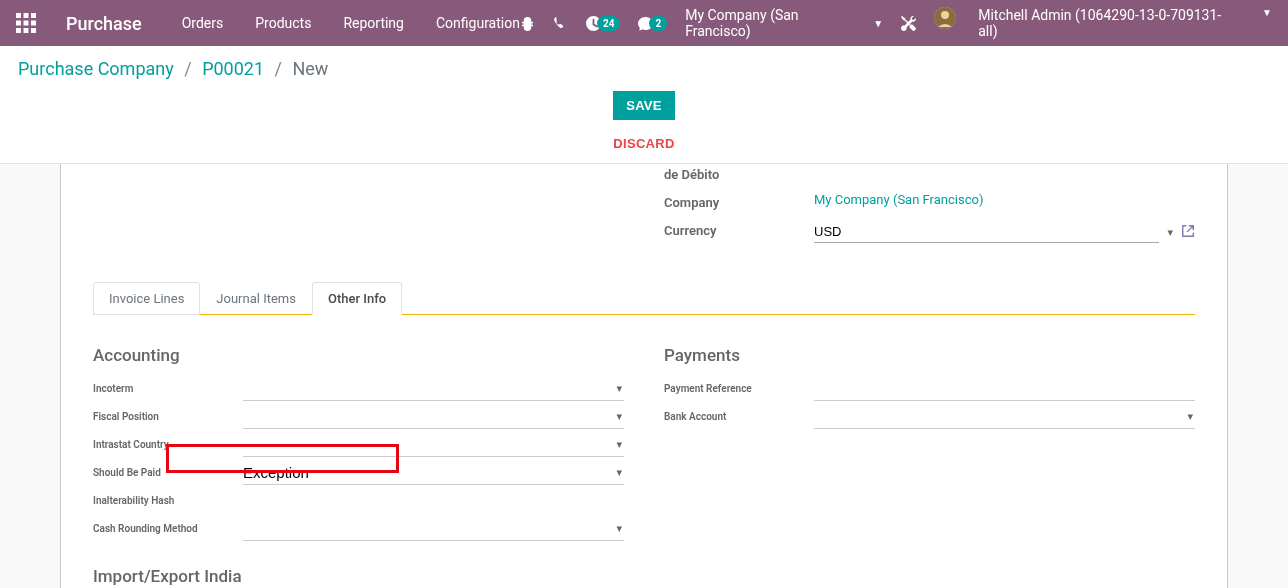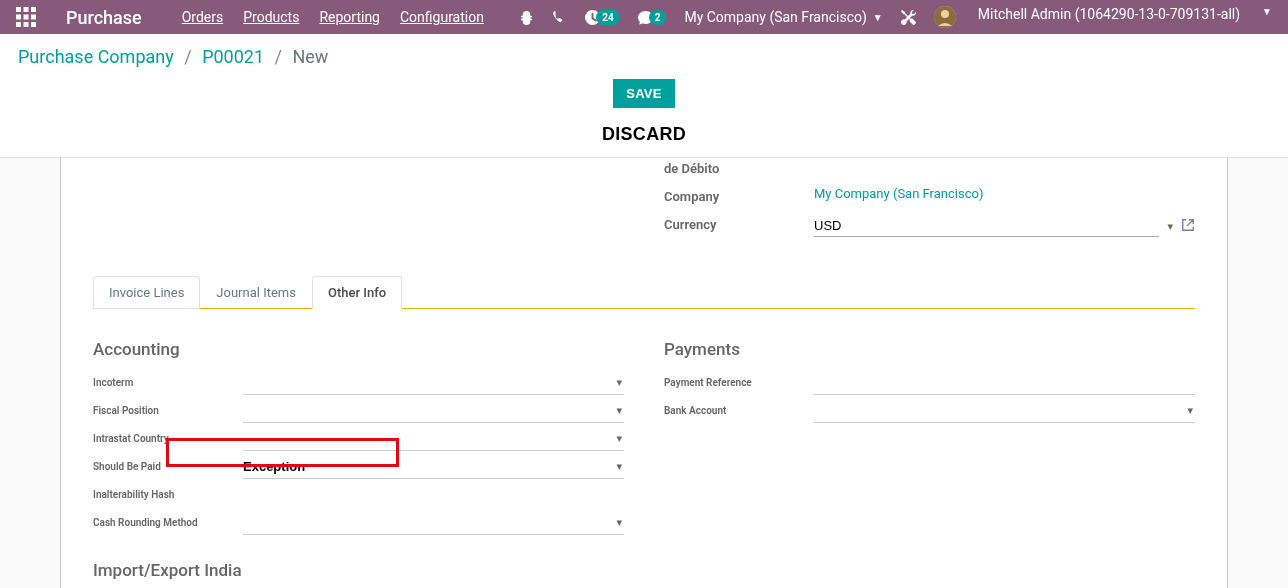--- a/index.html
+++ b/index.html
@@ -1,21 +1,21 @@
 <!DOCTYPE html>
 <html><head>
 <meta charset="utf-8">
 <style>
   * { margin: 0; padding: 0; box-sizing: border-box; }
   body { font-family: -apple-system, BlinkMacSystemFont, "Segoe UI", Roboto, "Helvetica Neue", Arial, sans-serif; background: #fff; color: #4c4c4c; font-size: 13px; width: 1288px; }
-  .navbar { background: #875a7b; height: 34px; display: flex; align-items: center; padding: 0 16px; color: #fff; }
+  .navbar { background: #875a7b; height: 46px; display: flex; align-items: center; padding: 0 16px; color: #fff; }
   .apps-icon { width: 20px; height: 20px; margin-right: 30px; cursor: pointer; }
   .apps-icon svg { fill: #fff; }
   .brand { font-size: 18px; font-weight: 500; color: #fff; margin-right: 40px; cursor: pointer; }
-  .nav-menu { display: flex; gap: 20px; text-decoration: underline; }
+  .nav-menu { display: flex; gap: 32px; }
   .nav-item { color: #fff; font-size: 14px; cursor: pointer; }
   .nav-right { margin-left: auto; display: flex; align-items: center; gap: 18px; }
   .nav-icon { color: #fff; cursor: pointer; display: flex; align-items: center; }
   .nav-icon svg { fill: #fff; width: 15px; height: 15px; }
   .badge-icon { position: relative; display: flex; align-items: center; cursor: pointer; }
   .badge { background: #00a09d; color: #fff; font-size: 10px; font-weight: 700; border-radius: 10px; padding: 2px 6px; margin-left: -4px; }
   .company-select { color: #fff; font-size: 14px; display: flex; align-items: center; gap: 6px; cursor: pointer; }
   .caret-down { font-size: 10px; color: #fff; }
   .user-block { display: flex; align-items: flex-start; gap: 22px; cursor: pointer; }
   .avatar { width: 22px; height: 22px; background: #aaa; border-radius: 50%; display: inline-block; overflow: hidden; }
@@ -23,21 +23,21 @@
   .user-name { color: #fff; font-size: 14px; }
 
   .breadcrumb-bar { padding: 12px 18px 6px; }
   .breadcrumb { font-size: 18px; }
   .bc-link { color: #00a09d; cursor: pointer; }
   .bc-sep { color: #888; margin: 0 6px; }
   .bc-current { color: #6c757d; }
 
   .action-bar { padding: 6px 18px 12px; display: flex; align-items: center; gap: 16px; flex-direction: column; }
   .btn-primary { background: #00a09d; color: #fff; border: none; padding: 7px 13px; font-size: 13px; font-weight: 600; cursor: pointer; text-transform: uppercase; letter-spacing: 0.3px; }
-  .btn-link { background: none; border: none; color: #000000; font-size: 18px; font-weight: 600; cursor: pointer; text-transform: uppercase; letter-spacing: 0.3px; }
+  .btn-link { background: none; border: none; color: #ef4444; font-size: 13px; font-weight: 600; cursor: pointer; text-transform: uppercase; letter-spacing: 0.3px; }
 
   .divider { height: 1px; background: #dee2e6; width: 100%; }
 
   .sheet-container { background: #f9f9f9; padding: 0 60px 0 60px; min-height: 455px; }
   .sheet { background: #fff; border-left: 1px solid #c8c8d3; border-right: 1px solid #c8c8d3; padding: 0 32px 40px; min-height: 455px; position: relative; }
 
   .two-col { display: flex; }
   .col { width: 50%; padding-right: 20px; }
   .col:last-child { padding-right: 0; padding-left: 20px; }
 
@@ -54,21 +54,21 @@
   .tabs { display: flex; border-bottom: 1px solid #eab308; margin-top: 34px; }
   .tab { padding: 8px 15px; border: 1px solid transparent; border-bottom: none; color: #6c757d; cursor: pointer; font-size: 13px; margin-bottom: -1px; border-radius: 3px 3px 0 0; }
   .tab:first-child { border: 1px solid #dee2e6; border-bottom: 1px solid #dee2e6; }
   .tab.active { color: #4c4c4c; border: 1px solid #dee2e6; border-bottom: 1px solid #fff; background: #fff; font-weight: 500; }
 
   .section-title { font-size: 17px; color: #666666; font-weight: 500; margin: 30px 0 12px; }
 
   .form-row { display: flex; align-items: flex-start; min-height: 28px; margin-bottom: 0; }
   .form-label { width: 150px; font-weight: 600; color: #666666; font-size: 10px; padding-top: 5px; flex-shrink: 0; line-height: 1.3; }
   .form-input-wrap { flex: 1; position: relative; display: flex; align-items: center; border-bottom: 1px solid #ccc; height: 24px; }
-  .form-input { flex: 1; border: none; padding: 2px 0; font-size: 13px; background: transparent; outline: none; font-weight: bold; }
+  .form-input { flex: 1; border: none; padding: 2px 0; font-size: 15px; background: transparent; outline: none; }
   .form-input-wrap .dropdown-caret { position: absolute; right: 2px; }
   .form-value-static { flex: 1; padding-top: 5px; font-size: 13px; }
 
   .highlight-box { position: absolute; border: 3px solid #e30613; pointer-events: none; }
 </style>
 </head>
 <body>
 
 <div class="navbar">
   <span class="apps-icon">

